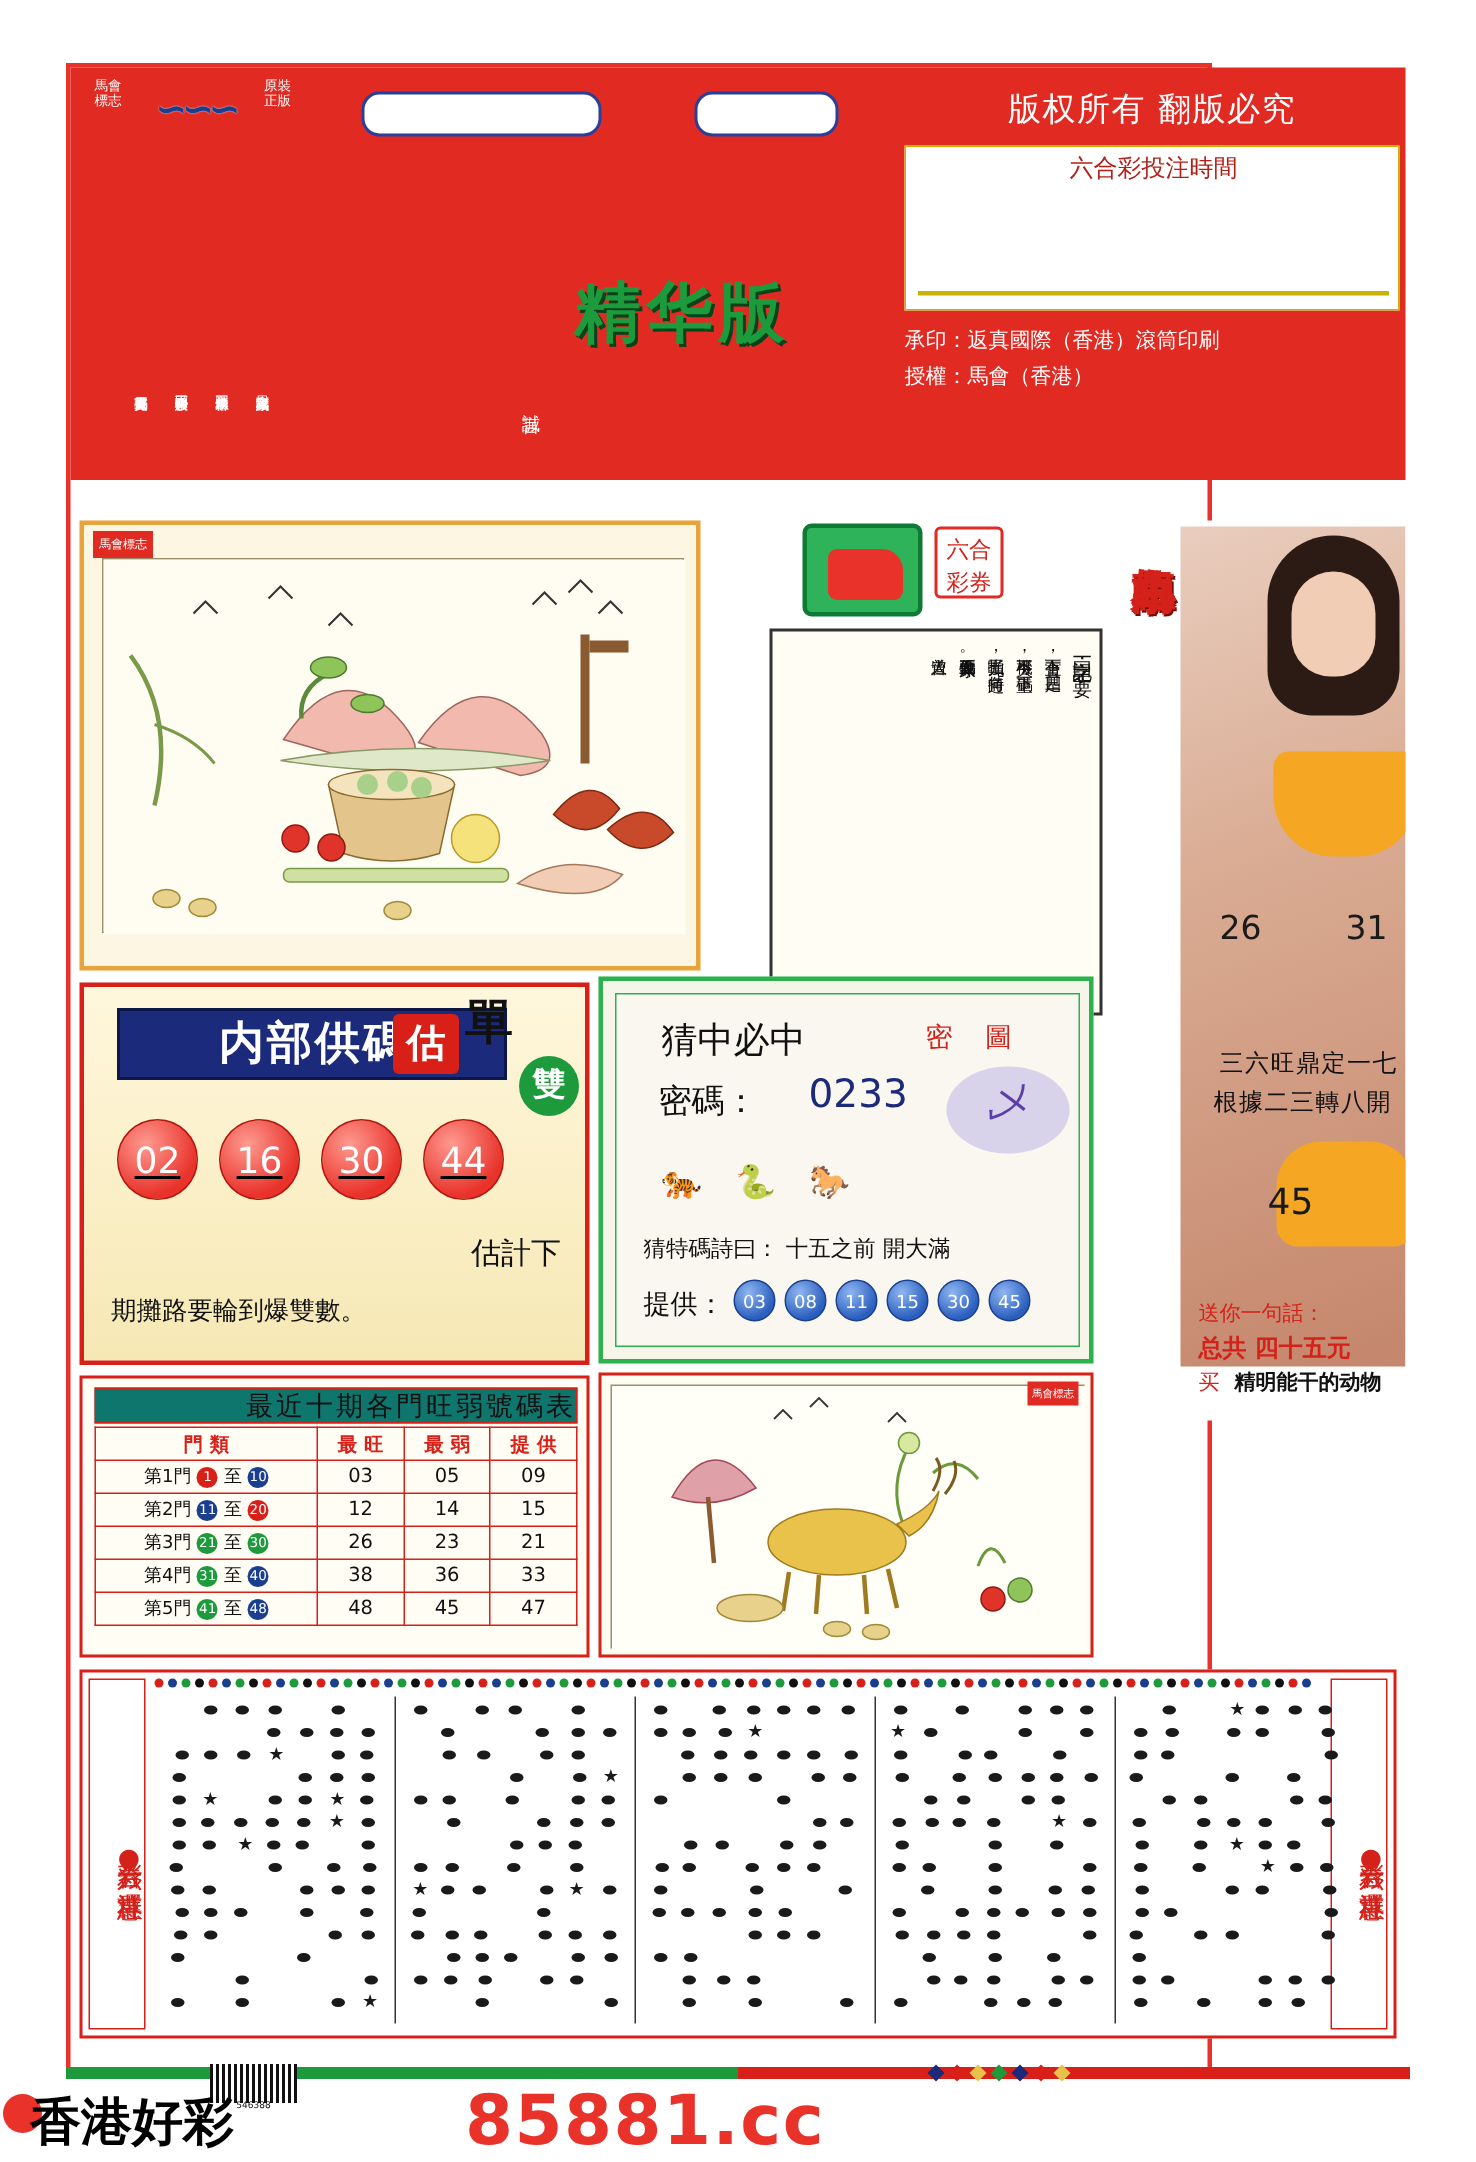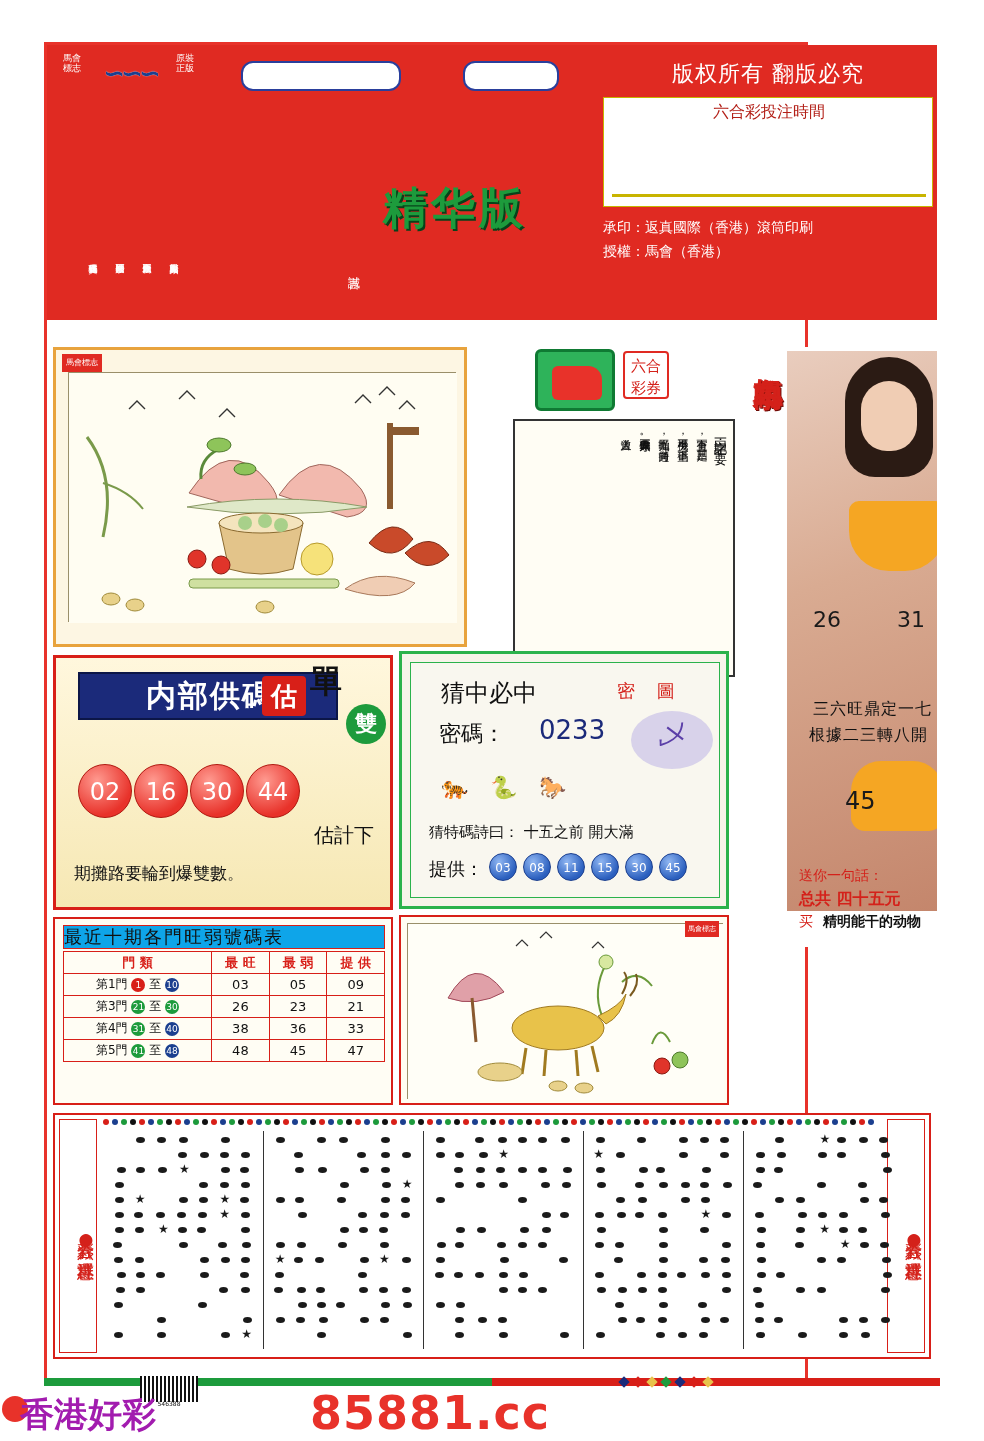--- a/index.html
+++ b/index.html
@@ -213,22 +213,22 @@
   .gm-dan {
     position:absolute; left:254px; top:2px; font-size:32px; font-weight:bold;
     color:#111;
   }
   .gm-shuang {
     position:absolute; left:290px; top:46px; width:40px; height:40px;
     background:#1d9b3c; border-radius:50%;
     color:#fff; font-size:22px; font-weight:bold; text-align:center; line-height:40px;
   }
   .gm-balls {
-    position:absolute; left:22px; top:106px; width:300px; height:56px;
-    display:flex; gap:2px;
+    position:absolute; left:22px; top:88px; width:300px; height:56px;
+    display:flex; gap:14px;text-decoration:underline;
   }
   .ball {
     width:54px; height:54px; border-radius:50%;
     color:#ffffff; font-size:24px; text-align:center; line-height:54px;
     background: radial-gradient(circle at 35% 30%, #ff9a90, #e8322a 70%);
     border:1px solid #b0170f;
   }
   .gm-est {
     position:absolute; right:16px; top:164px; font-size:20px; color:#111;
   }
@@ -275,22 +275,22 @@
     border:1px solid #1b3f8f;
   }
 
   
   .tablepanel {
     position:absolute; left:6px; top:872px; width:340px; height:188px;
     background:#fffdf4; border:2px solid #d81f18;
   }
   .tp-title {
     position:absolute; left:8px; top:6px; width:322px; height:24px;
-    background:#0ea5e9; border:1px solid #d81f18;
-    text-align:left; font-size:18px; color:#111; line-height:24px; letter-spacing:2px;font-family:Liberation Mono, monospace;
+    background:#0f766e; border:1px solid #d81f18;
+    text-align:right; font-size:18px; color:#111; line-height:24px; letter-spacing:2px;
   }
   table.rank {
     position:absolute; left:8px; top:32px; width:322px;
     border-collapse:collapse; font-size:13px;
   }
   table.rank th, table.rank td {
     border:1px solid #d81f18; height:22px; text-align:center; color:#111;
   }
   table.rank th { color:#d81f18; font-size:13px; background:#fffdf4; }
   td.men { color:#d81f18; font-size:12px; white-space:nowrap; }
@@ -353,21 +353,21 @@
     position:absolute; left:44px; top:1378px; width:896px; height:8px;
     background: linear-gradient(90deg,#1d9b3c 0%, #1d9b3c 50%, #d81f18 50%, #d81f18 100%);
   }
   .footer-diamonds {
     position:absolute; left:620px; top:1376px; width:120px; height:12px;
     display:flex; gap:6px; align-items:center;
   }
   .footer-diamonds i { width:8px; height:8px; transform:rotate(45deg); display:block;}
   .footer-left {
     position:absolute; left:20px; top:1392px; font-size:34px; font-weight:bold;
-    color:#a21caf;
+    color:#000000;
   }
   .footer-site {
     position:absolute; left:310px; top:1386px; font-size:46px; font-weight:bold;
     color:#e8322a; letter-spacing:1px;
   }
   .barcode {
     position:absolute; left:140px; top:1376px; width:58px; height:26px;
     background: repeating-linear-gradient(90deg,#111 0 2px,#fff 2px 4px);
   }
   .barcode-text {
@@ -568,20 +568,31 @@
           <tr>
             <td class="men">
               <span>第1門</span>
               <span class="tinyball">1</span>
               <span>至</span>
               <span class="tinyball blue">10</span>
             </td>
             <td>03</td>
             <td>05</td>
             <td>09</td>
+          </tr>
+          <tr>
+            <td class="men">
+              <span>第2門</span>
+              <span class="tinyball blue">11</span>
+              <span>至</span>
+              <span class="tinyball">20</span>
+            </td>
+            <td>12</td>
+            <td>14</td>
+            <td>15</td>
           </tr>
           <tr>
             <td class="men">
               <span>第3門</span>
               <span class="tinyball green">21</span>
               <span>至</span>
               <span class="tinyball green">30</span>
             </td>
             <td>26</td>
             <td>23</td>

